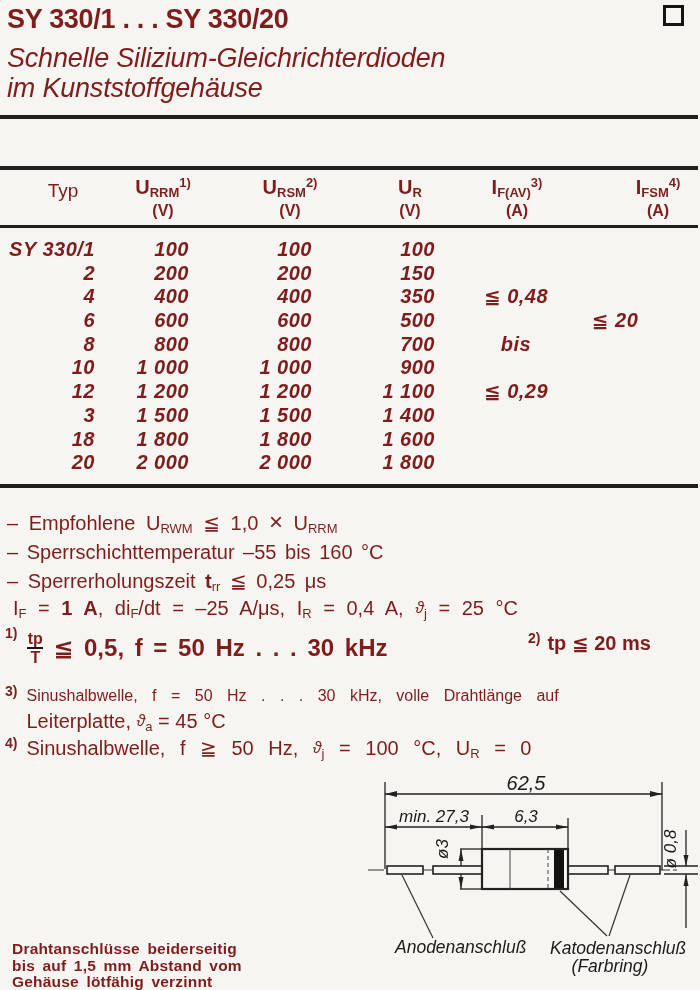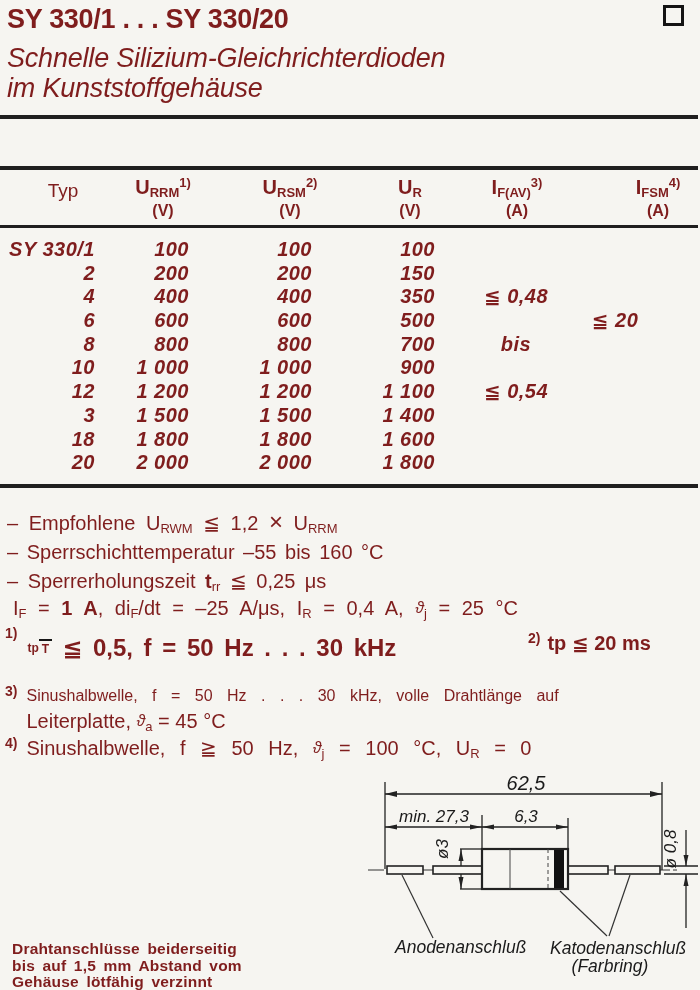--- a/index.html
+++ b/index.html
@@ -48,21 +48,21 @@
   #dash1{top:510px; word-spacing:5px;}
   #dash2{top:540px; word-spacing:3px;}
   #dash3{top:569px; word-spacing:4px;}
   #cond {top:596px; left:13px; word-spacing:6px;}
   .sub{font-size:13px; vertical-align:-3px; letter-spacing:0;}
   .b{font-weight:700;}
   .tht{font-style:italic; font-size:16px; vertical-align:2px;}
   .x{font-size:24px;}
   .fnm{font-size:14px; font-weight:700; align-self:flex-start; transform:translateY(-1px); white-space:pre;}
   #fn1{position:absolute; left:5px; top:626px; height:44px; display:flex; align-items:center; gap:10px;}
-  .frac{display:inline-flex; flex-direction:row; align-items:center; font-size:12px; font-weight:700; line-height:17px;}
+  .frac{display:inline-flex; flex-direction:column; align-items:center; font-size:16px; font-weight:700; line-height:17px;}
   .frac .fd{border-top:2px solid #161616; padding:0 3px;}
   .fnrest{font-size:24px; font-weight:700; word-spacing:4px; white-space:pre;}
   #fn2{position:absolute; left:528px; top:631px; display:flex; gap:7px;}
   #fn2 .fntext{font-size:20px; font-weight:700; white-space:pre;}
   #fn3{position:absolute; left:5px; top:684px; display:flex; gap:9px;}
   #fn3 .l1{font-size:16px; line-height:23px; word-spacing:10px; white-space:pre;}
   #fn3 .l2{font-size:20px; line-height:23px; margin-top:2px;}
   #fn4{position:absolute; left:5px; top:736px; display:flex; gap:9px;}
   #fn4 .segs{font-size:20px; word-spacing:9px;}
   #fn4 .segs span{white-space:pre;}
@@ -176,21 +176,21 @@
         <span class="c c4">900</span>
         <span class="c c5"></span>
         <span class="c c6"></span>
       </div>
 
       <div class="trow">
         <span class="c c1">12</span>
         <span class="c c2">1 200</span>
         <span class="c c3">1 200</span>
         <span class="c c4">1 100</span>
-        <span class="c c5">≦ 0,54</span>
+        <span class="c c5">≦ 0,29</span>
         <span class="c c6"></span>
       </div>
 
       <div class="trow">
         <span class="c c1">3</span>
         <span class="c c2">1 500</span>
         <span class="c c3">1 500</span>
         <span class="c c4">1 400</span>
         <span class="c c5"></span>
         <span class="c c6"></span>
@@ -212,21 +212,21 @@
         <span class="c c4">1 800</span>
         <span class="c c5"></span>
         <span class="c c6"></span>
       </div>
     </div>
 
   <div class="rule" id="rule-table-bottom"></div>
 
   <div class="note" id="dash1">
     
-  <span>– Empfohlene U</span><span class="sub">RWM</span><span> ≦ 1,2 </span><span class="x">×</span><span> U</span><span class="sub">RRM</span></div>
+  <span>– Empfohlene U</span><span class="sub">RWM</span><span> ≦ 1,0 </span><span class="x">×</span><span> U</span><span class="sub">RRM</span></div>
   <div class="note" id="dash2">
     
   <span>– Sperrschichttemperatur –55 bis 160 °C</span></div>
   <div class="note" id="dash3">
     
   <span>– Sperrerholungszeit </span><span class="b">t</span><span class="sub">rr</span><span> ≦ 0,25 μs</span></div>
   <div class="note" id="cond">
     
   <span>I</span><span class="sub">F</span><span> = </span><span class="b">1 A</span><span>, di</span><span class="sub">F</span><span>/dt = –25 A/μs, I</span><span class="sub">R</span><span> = 0,4 A, </span><span class="tht">ϑ</span><span class="sub">j</span><span> = 25 °C</span></div>
 

